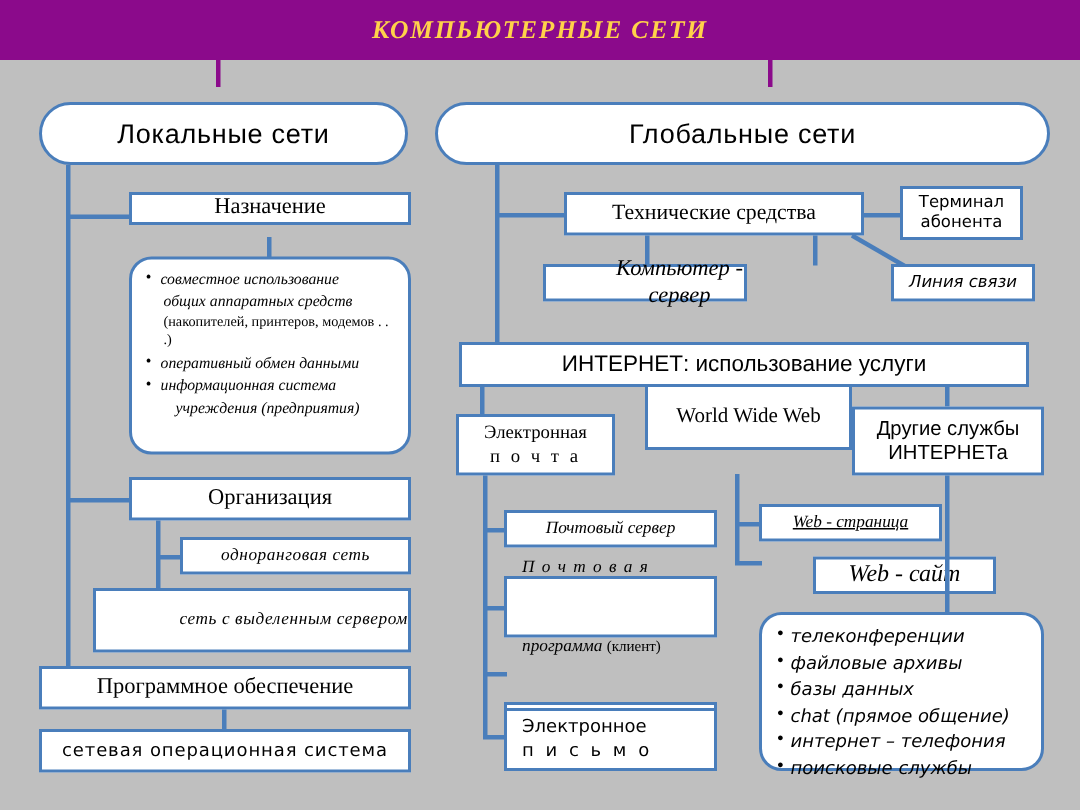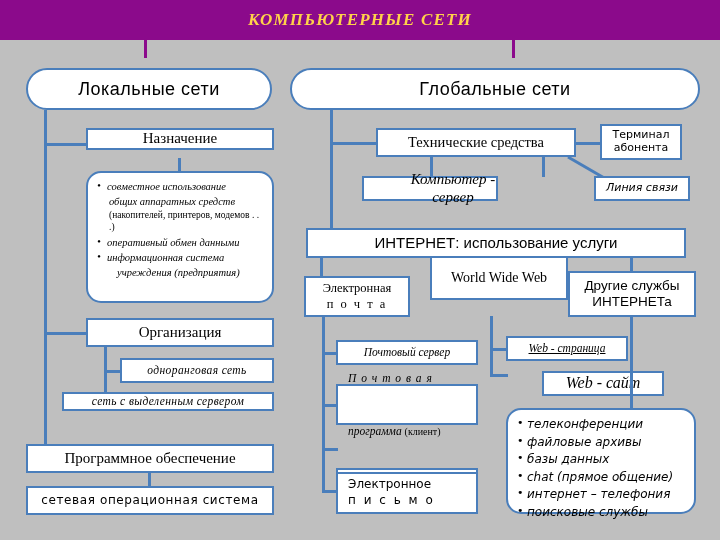--- a/index.html
+++ b/index.html
@@ -127,21 +127,21 @@
   </div>
 
   <div class="ln lnv" style="left:104px;top:347px;height:57px;"></div>
   <div class="ln lnh" style="left:104px;top:370px;width:18px;"></div>
   <div class="ln lnh" style="left:104px;top:403px;width:10px;"></div>
 
   <div class="box f-ital" style="left:120px;top:358px;width:154px;height:25px;font-size:11.5px;letter-spacing:0.4px;">
     <span>одноранговая  сеть</span>
   </div>
 
-  <div class="box f-ital" style="left:62px;top:392px;width:212px;height:19px;font-size:11.5px;letter-spacing:0.4px;">
+  <div class="box f-ital" style="left:62px;top:392px;width:212px;height:43px;font-size:11.5px;letter-spacing:0.4px;justify-content:flex-end;">
     <span>сеть  с  выделенным  сервером</span>
   </div>
 
   <div class="box f-serif" style="left:26px;top:444px;width:248px;height:29px;font-size:15px;">
     <span>Программное  обеспечение</span>
   </div>
   <div class="ln lnv" style="left:148px;top:473px;height:14px;"></div>
 
   <div class="box f-mono-ish" style="left:26px;top:486px;width:248px;height:29px;font-size:12px;letter-spacing:0.6px;">
     <span>сетевая операционная система</span>

